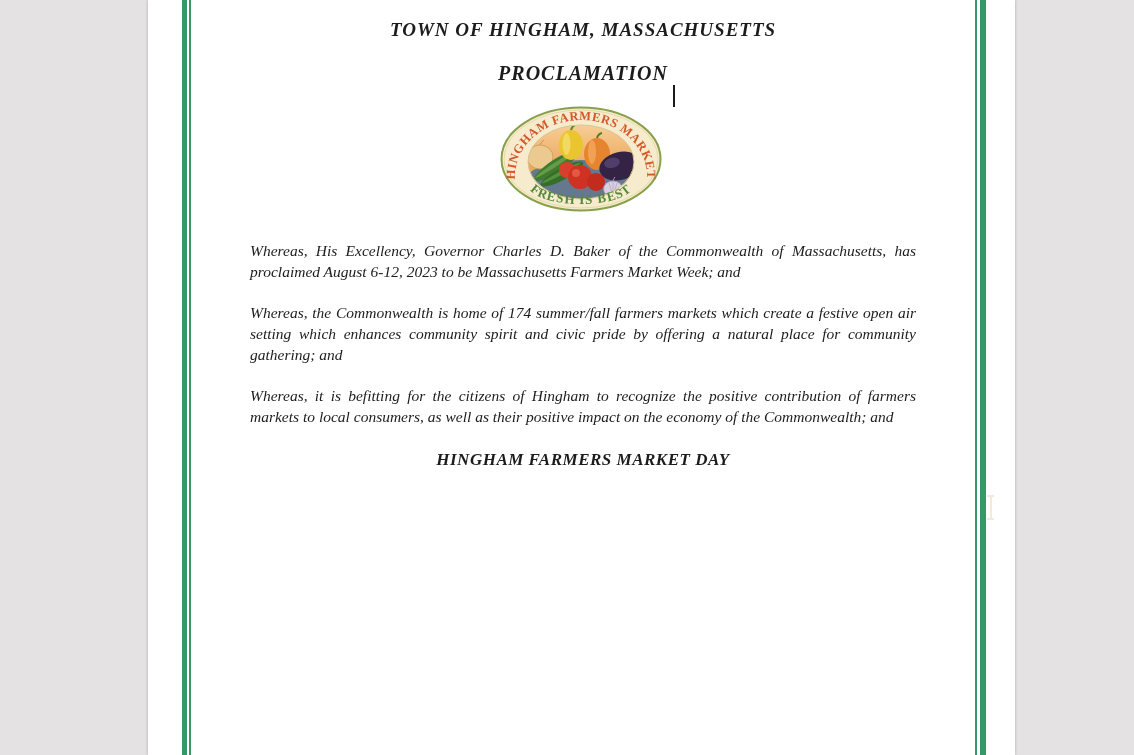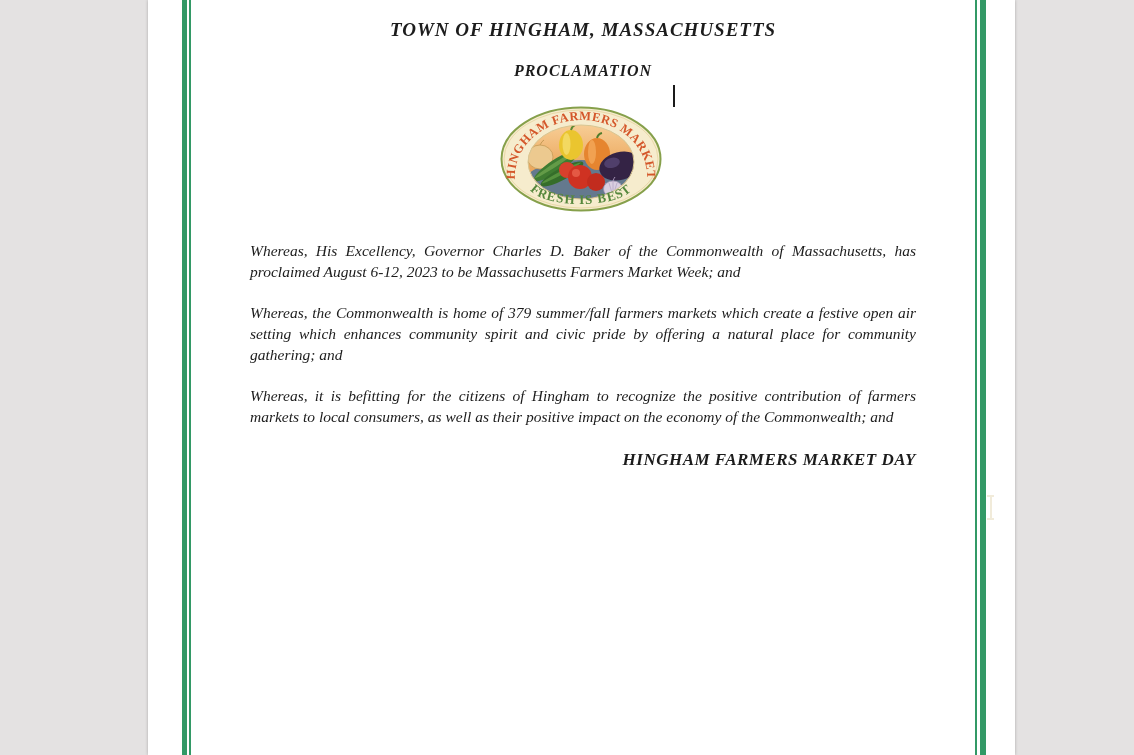--- a/index.html
+++ b/index.html
@@ -40,21 +40,21 @@
     left: 0; top: 19px; width: 666px;
     text-align: center;
     font-size: 19px; font-weight: bold; font-style: italic;
     letter-spacing: 1px;
     white-space: nowrap;
   }
   .doc-subtitle {
     position: absolute;
     left: 0; top: 62px; width: 666px;
     text-align: center;
-    font-size: 16px; font-weight: bold; font-style: italic;
+    font-size: 20px; font-weight: bold; font-style: italic;
     letter-spacing: 1px;
   }
 
   .caret {
     position: absolute;
     left: 423px; top: 85px;
     width: 2px; height: 22px;
     background: #1a1a1a;
   }
 
@@ -69,21 +69,21 @@
     left: 0; top: 240px; width: 666px;
   }
   .paras p {
     font-style: italic;
     font-size: 15.5px;
     line-height: 21px;
     text-align: justify;
     margin-bottom: 20px;
   }
   .day-heading {
-    text-align: right;
+    text-align: center;
     font-size: 17px; font-weight: bold; font-style: italic;
     letter-spacing: 0.5px;
     line-height: 21px;
     margin-top: 22px;
     white-space: nowrap;
   }
 
   
   .ibeam {
     position: absolute;
@@ -178,21 +178,21 @@
             <textPath href="#arcTop" startOffset="50%" text-anchor="middle">HINGHAM FARMERS MARKET</textPath>
           </text>
           <text font-family="Liberation Serif, serif" font-weight="bold" font-size="13" fill="#55873c" letter-spacing="1">
             <textPath href="#arcBottom" startOffset="50%" text-anchor="middle">FRESH IS BEST</textPath>
           </text>
         </svg>
       </div>
 
       <div class="paras">
         <p>Whereas, His Excellency, Governor Charles D. Baker of the Commonwealth of Massachusetts, has proclaimed August 6-12, 2023 to be Massachusetts Farmers Market Week; and</p>
-        <p>Whereas, the Commonwealth is home of 379 summer/fall farmers markets which create a festive open air setting which enhances community spirit and civic pride by offering a natural place for community gathering; and</p>
+        <p>Whereas, the Commonwealth is home of 174 summer/fall farmers markets which create a festive open air setting which enhances community spirit and civic pride by offering a natural place for community gathering; and</p>
         <p>Whereas, it is befitting for the citizens of Hingham to recognize the positive contribution of farmers markets to local consumers, as well as their positive impact on the economy of the Commonwealth; and</p>
         <div class="day-heading">HINGHAM FARMERS MARKET DAY</div>
       </div>
 
     </div>
 
     <div class="ibeam">
       <div class="stem"></div>
       <div class="cap t"></div>
       <div class="cap b"></div>

